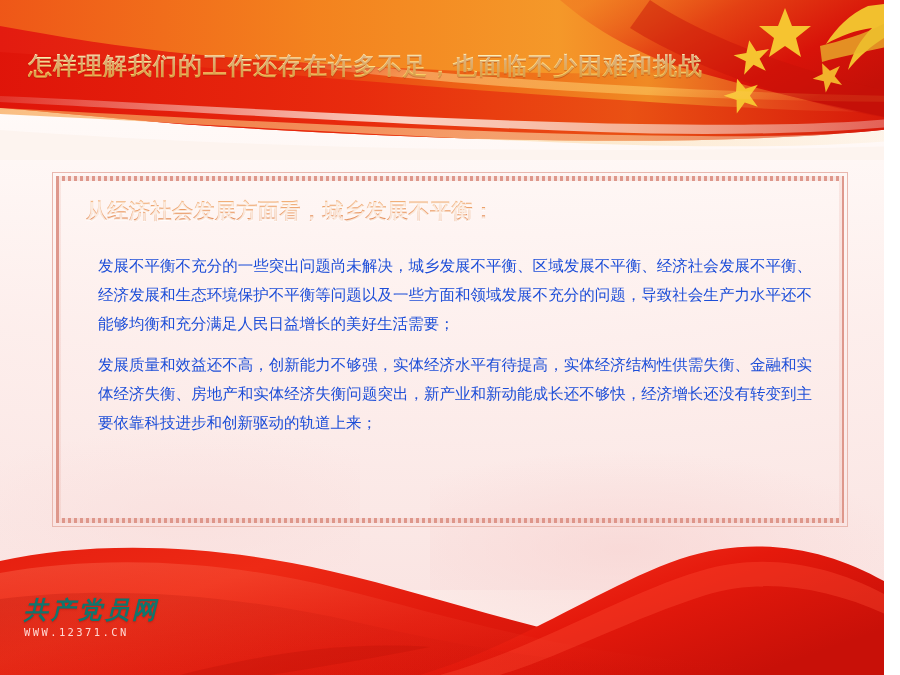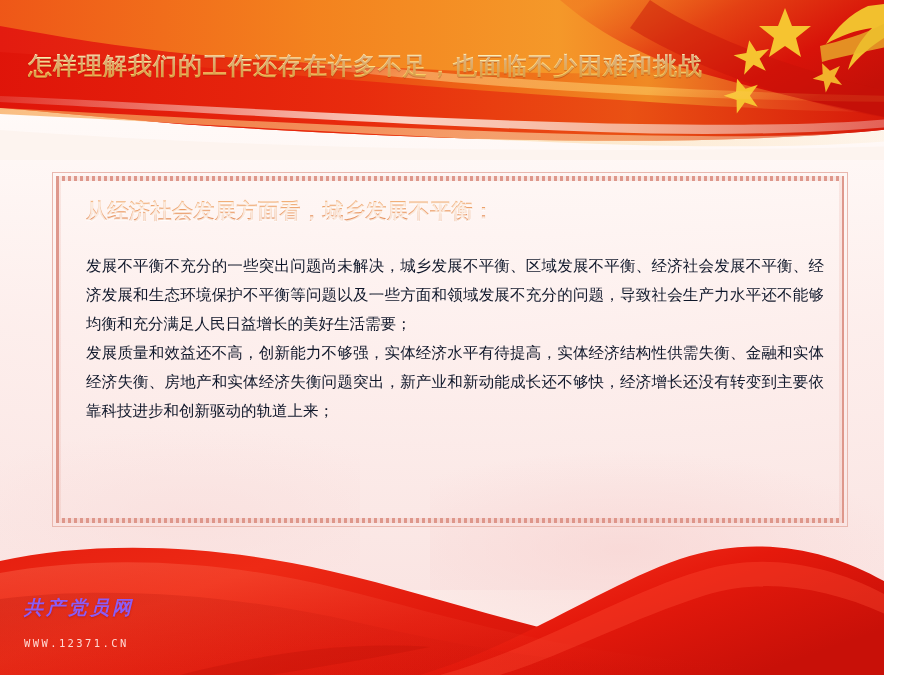--- a/index.html
+++ b/index.html
@@ -112,22 +112,22 @@
     -webkit-background-clip: text;
     background-clip: text;
     -webkit-text-fill-color: transparent;
     text-shadow: 0 1px 1px rgba(255,255,255,0.85);
     margin: 0 0 26px 0;
     font-family: "DejaVu Sans", "Liberation Sans", sans-serif;
   }
   .body-para {
     font-size: 15.5px;
     line-height: 29px;
-    color: #0f172a;
-    margin: 0;
+    color: #1d4ed8;
+    margin: 12px;
     text-align: justify;
     text-justify: inter-ideograph;
     font-family: Liberation Serif, serif;
   }
 
   
   .ribbon {
     position: absolute;
     left: 0; top: 495px;
     width: 900px; height: 180px;
@@ -136,31 +136,31 @@
   .ribbon svg { display: block; }
 
   
   .logo {
     position: absolute;
     left: 24px;
     top: 598px;
     width: 160px;
   }
   .logo-mark {
-    font-size: 19px;
+    font-size: 24px;
     font-weight: bold;
-    color: #8b5cf6;
+    color: #0f766e;
     letter-spacing: 3px;
     line-height: 1;
     font-style: italic;
     text-shadow: 0 1px 2px rgba(140,0,0,0.35);
     font-family: "DejaVu Sans", "Liberation Sans", sans-serif;
   }
   .logo-url {
-    margin-top: 20px;
+    margin-top: 4px;
     font-size: 10.5px;
     letter-spacing: 2.4px;
     color: #ffd9d4;
     font-family: "DejaVu Sans Mono", "Liberation Mono", monospace;
   }
 </style>
 </head>
 <body>
 
 <div id="poster">

